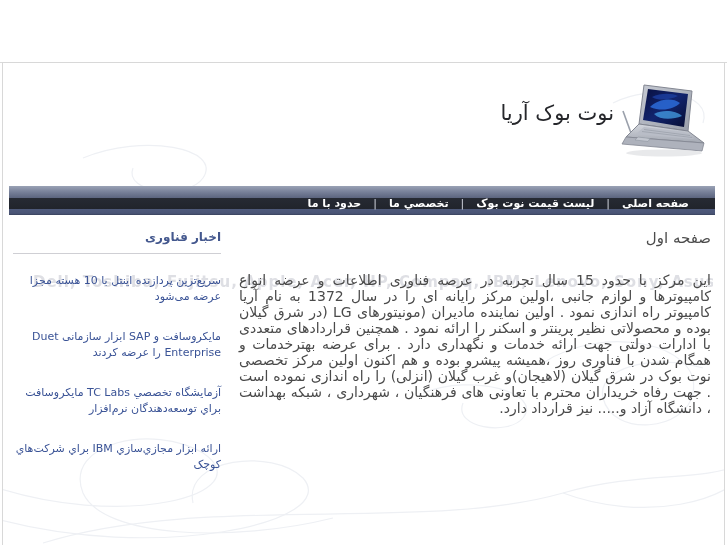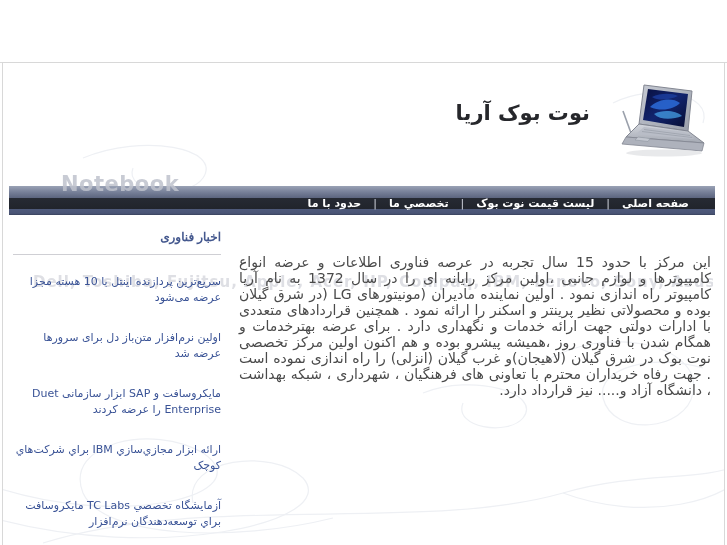--- a/index.html
+++ b/index.html
@@ -18,22 +18,22 @@
   
   .swirls { position:absolute; left:0; top:0; width:723px; height:483px; pointer-events:none; }
 
   
   .brand-watermark { position:absolute; left:30px; top:210px; width:680px;
         font-size:15px; font-weight:bold; color:rgba(168,172,184,0.38);
         letter-spacing:1px; white-space:nowrap; overflow:hidden; }
 
   
   .header { position:absolute; left:0; top:0; width:723px; height:123px; }
-  .site-title { position:absolute; right:136px; top:38px; font-size:21px; color:#26272b;
-                direction:rtl; letter-spacing:0.5px;font-weight:bold; }
+  .site-title { position:absolute; right:112px; top:38px; font-size:21px; color:#26272b;
+                direction:rtl; letter-spacing:0.5px; }
   .laptop { position:absolute; right:20px; top:18px; width:92px; height:88px; }
 
   
   .nav { position:absolute; left:6px; top:123px; width:706px; height:29px;
          background:linear-gradient(to bottom,
             #9aa2b5 0%, #7b849c 18%, #5d6680 40%, #262a33 43%,
             #21242c 78%, #4e597a 81%, #4a5576 94%, #39425c 100%);
          direction:rtl; display:flex; align-items:flex-end; justify-content:flex-start;
          padding:0 14px 4px 0; }
   .nav-item { color:#ffffff; font-size:11px; font-weight:bold; padding:0 12px;
@@ -41,21 +41,21 @@
   .nav-sep { color:#cfd3dd; font-size:11px; line-height:14px; }
 
   
   .nb-watermark { position:absolute; left:58px; top:112px; line-height:19px;
                   font-size:21px; font-weight:bold; letter-spacing:0.5px; pointer-events:none; }
   .nb-watermark .w1 { color:rgba(190,194,205,0.85); display:block; }
   .nb-watermark .w2 { color:rgba(58,62,72,0.9); display:block; }
 
   
   .sidebar { position:absolute; left:10px; top:167px; width:208px; direction:rtl; text-align:right; }
-  .sidebar-title { font-size:12px; font-weight:bold; color:#44588e; padding-left:4px;font-family:Liberation Serif, serif; }
+  .sidebar-title { font-size:12px; font-weight:bold; color:#44588e; padding-left:4px; }
   .sidebar-divider { border:none; border-top:1px solid #cfcfd4; margin:9px 0 0 0; }
   .news-list { margin-top:10px; }
   .news-item { display:block; color:#3a5396; font-size:11px; line-height:16px;
                margin-bottom:15px; padding-top:9px; cursor:pointer; text-decoration:none; }
 
   
   .main { position:absolute; right:13px; top:166px; width:472px; direction:rtl; }
   .main-title { font-size:15px; color:#4c4c4c; font-weight:normal; }
   .main-body { margin-top:25px; font-size:14px; line-height:16px; color:#4a4a4a;
                text-align:justify; }
@@ -127,32 +127,31 @@
     <span class="nav-item">صفحه اصلی</span>
     <span class="nav-sep">|</span>
     <span class="nav-item">لیست قیمت نوت بوک</span>
     <span class="nav-sep">|</span>
     <span class="nav-item">تخصصي ما</span>
     <span class="nav-sep">|</span>
     <span class="nav-item">حدود با ما</span>
   </div>
 
   <div class="nb-watermark">
-    <span class="w1">Notebook</span>
   </div>
 
   <div class="sidebar">
     <div class="sidebar-title">اخبار فناوری</div>
     <hr class="sidebar-divider">
     <div class="news-list">
       <a class="news-item">سریع‌ترین پردازنده اینتل با 10 هسته مجزا عرضه می‌شود</a>
-      <a class="news-item">اولین نرم‌افزار متن‌باز دل برای سرورها عرضه شد</a>
       <a class="news-item">مایکروسافت و SAP ابزار سازمانی Duet Enterprise را عرضه کردند</a>
+      <a class="news-item">آزمایشگاه تخصصي TC Labs مایکروسافت براي توسعه‌دهندگان نرم‌افزار</a>
       <a class="news-item">ارائه ابزار مجازي‌سازي IBM براي شرکت‌هاي کوچک</a>
-      <a class="news-item">آزمایشگاه تخصصي TC Labs مایکروسافت براي توسعه‌دهندگان نرم‌افزار</a>
     </div>
   </div>
 
   <div class="main">
+    <h1 class="main-title">صفحه اول</h1>
     <p class="main-body">این مرکز با حدود 15 سال تجربه در عرصه فناوری اطلاعات و عرضه انواع کامپیوترها و لوازم جانبی ،اولین مرکز رایانه ای را در سال 1372 به نام آریا کامپیوتر راه اندازی نمود . اولین نماینده مادیران (مونیتورهای LG (در شرق گیلان بوده و محصولاتی نظیر پرینتر و اسکنر را ارائه نمود . همچنین قراردادهای متعددی با ادارات دولتی جهت ارائه خدمات و نگهداری دارد . برای عرضه بهترخدمات و همگام شدن با فناوری روز ،همیشه پیشرو بوده و هم اکنون اولین مرکز تخصصی نوت بوک در شرق گیلان (لاهیجان)و غرب گیلان (انزلی) را راه اندازی نموده است . جهت رفاه خریداران محترم با تعاونی های فرهنگیان ، شهرداری ، شبکه بهداشت ، دانشگاه آزاد و..... نیز قرارداد دارد.</p>
   </div>
 
 </div>
 
 </body></html>

